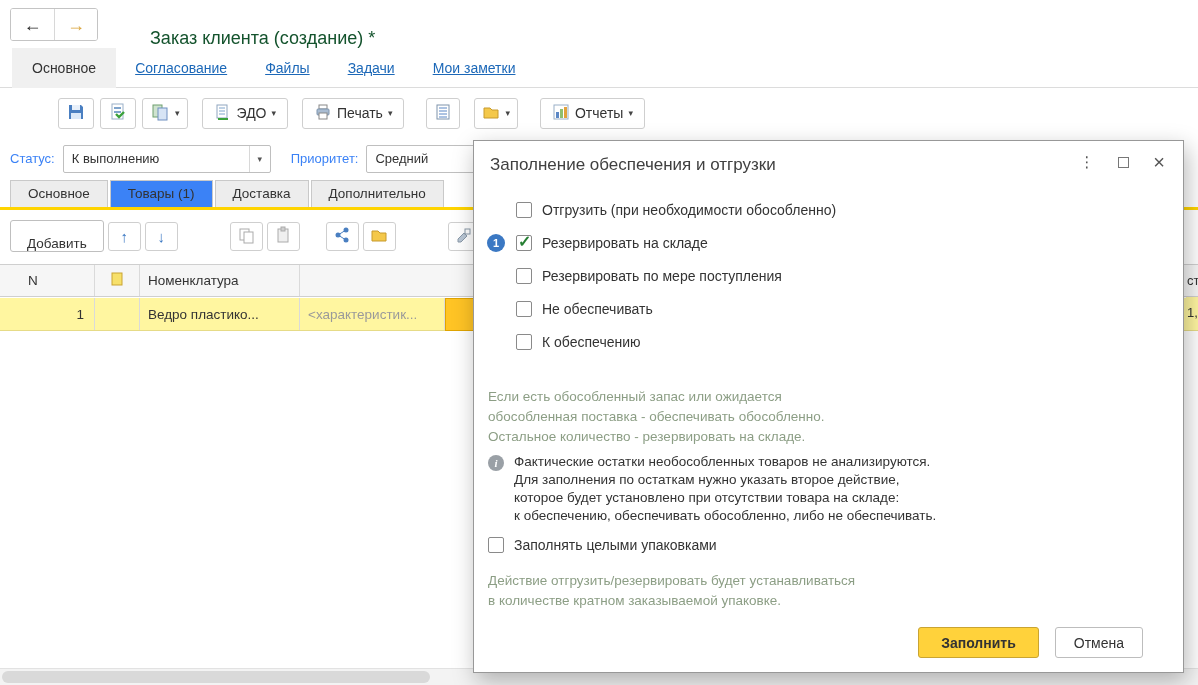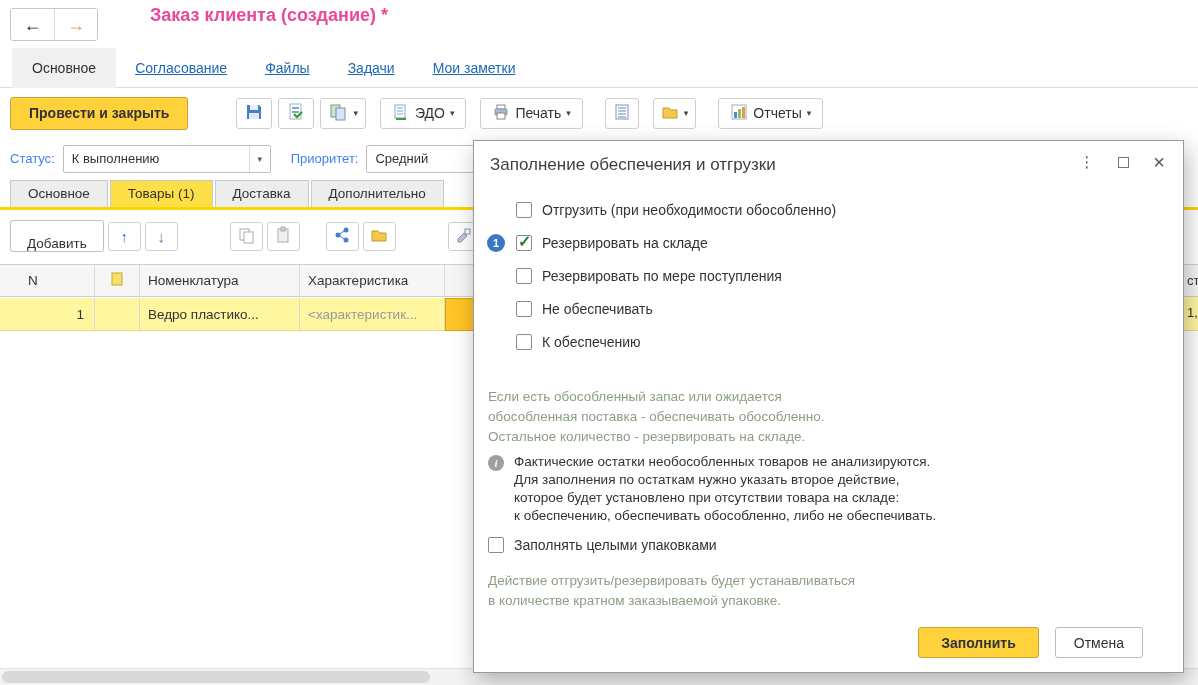--- a/index.html
+++ b/index.html
@@ -7,21 +7,21 @@
   .screen {
     position:relative; width:1198px; height:685px; background:#fff; overflow:hidden;
     font-family:"Liberation Sans", sans-serif; font-size:13px; color:#333;
   }
   
   .topbar { position:absolute; top:0; left:0; right:0; height:48px; background:#fff; }
   .nav-group { position:absolute; left:10px; top:8px; display:flex; border:1px solid #C4C4C4; border-radius:3px; overflow:hidden; background:#fff; }
   .nav-btn { width:43px; height:31px; border:none; background:#fff; font-size:18px; line-height:28px; cursor:pointer; }
   .nav-btn.fwd { border-left:1px solid #D8D8D8; color:#D9A43C; }
   .nav-btn.back { color:#222; font-weight:bold; }
-  .page-title { position:absolute; left:150px; top:5px; font-size:18px; color:#ec4899;font-weight:bold; }
+  .page-title { position:absolute; left:150px; top:28px; font-size:18px; color:#14532d; }
   
   .navlinks { position:absolute; top:48px; left:0; right:0; height:40px; border-bottom:1px solid #DCDCDC; display:flex; align-items:center; padding-left:12px; }
   .navtab { height:40px; display:flex; align-items:center; padding:0 20px; background:#F0F0F0; font-size:14px; color:#333; cursor:pointer; }
   .navlink { margin:0 19px; font-size:14px; color:#1C68B8; text-decoration:underline; cursor:pointer; }
   
   .cmdbar { position:absolute; top:89px; left:0; right:0; height:48px; display:flex; align-items:center; padding:0 10px; }
   .btn-primary { height:33px; padding:0 18px; background:#FFD23B; border:1px solid #C9A432; border-radius:3px; font-weight:700; font-size:14px; color:#333; cursor:pointer; font-family:inherit; }
   .icon-btn, .label-btn { height:31px; background:#fff; border:1px solid #CFCFCF; border-radius:3px; display:flex; align-items:center; justify-content:center; gap:5px; padding:0 7px; cursor:pointer; font-family:inherit; font-size:14px; color:#333; }
   .label-btn { padding:0 11px; }
   .caret { font-size:9px; color:#444; }
@@ -31,21 +31,21 @@
   .fld-lbl { margin-right:8px; font-size:13px; color:#3b82f6;text-align:right; }
   .combo { height:28px; border:1px solid #BFBFBF; border-radius:2px; background:#fff; display:flex; align-items:stretch; cursor:pointer; }
   .combo-value { flex:1; padding:0 8px; display:flex; align-items:center; font-size:13px; color:#333; white-space:nowrap; overflow:hidden; }
   .combo-caret { width:21px; border-left:1px solid #D8D8D8; display:flex; align-items:center; justify-content:center; font-size:9px; color:#555; }
   .combo-status { width:208px; }
   .combo-priority { width:180px; margin-left:0; }
   .lbl-priority { margin-left:20px; }
   
   .doctabs { position:absolute; top:180px; left:0; right:0; height:30px; padding-left:10px; display:flex; align-items:flex-end; border-bottom:3px solid #FFD400; }
   .dtab { height:27px; line-height:26px; padding:0 17px; background:#EDEDED; border:1px solid #C9C9C9; border-bottom:none; margin-right:2px; font-size:13.5px; color:#333; cursor:pointer; white-space:nowrap; }
-  .dtab.active { background:#fde047; }
+  .dtab.active { background:#3b82f6; }
   
   .items-toolbar { position:absolute; top:216px; left:0; right:0; height:40px; display:flex; align-items:center; padding:0 10px; gap:4px; }
   .btn-plain { height:29px; padding:15px 16px; background:#fff; border:1px solid #BFBFBF; border-radius:3px; font-size:13.5px; color:#333; cursor:pointer; font-family:inherit; }
   .sq-btn { width:33px; height:29px; background:#fff; border:1px solid #CFCFCF; border-radius:3px; display:flex; align-items:center; justify-content:center; cursor:pointer; }
   .arrow-glyph { color:#3B78C3; font-weight:700; font-size:15px; }
   
   .tbl-header { position:absolute; top:264px; left:0; right:0; height:33px; display:flex; background:#F6F6F6; border-top:1px solid #CFCFCF; border-bottom:1px solid #CFCFCF; font-size:13.5px; color:#333; }
   .tbl-row { position:absolute; top:298px; left:0; right:0; height:33px; display:flex; background:#FFF6A0; border-bottom:1px solid #E6DB87; font-size:13.5px; }
   .cell { display:flex; align-items:center; padding:0 8px; border-right:1px solid #DADADA; overflow:hidden; white-space:nowrap; }
   .col-n { width:95px; } .col-ic { width:45px; justify-content:center; } .col-nom { width:160px; } .col-char { width:145px; }
@@ -101,21 +101,20 @@
 
   <div class="navlinks">
     <div class="navtab">Основное</div>
     <a class="navlink">Согласование</a>
     <a class="navlink">Файлы</a>
     <a class="navlink">Задачи</a>
     <a class="navlink">Мои заметки</a>
   </div>
 
   <div class="cmdbar">
-    <button class="btn-primary">Провести и закрыть</button>
 
     <button class="icon-btn ml48">
       <span><svg width="20" height="20" viewBox="0 0 20 20">
             <path d="M3 3h12l2 2v12H3z" fill="#4A7FC1"></path>
             <rect x="6" y="3" width="8" height="5" fill="#E8F0FA"></rect>
             <rect x="5" y="11" width="10" height="6" fill="#DCE9F8"></rect>
           </svg></span>
     </button>
 
     <button class="icon-btn ml6">
@@ -243,21 +242,20 @@
   </div>
 
   <div class="tbl-header">
     <div class="cell col-n hdr-n">N</div>
     <div class="cell col-ic">
       <span><svg width="12" height="14" viewBox="0 0 12 14">
             <rect x="1" y="1" width="10" height="12" fill="#F7E06A" stroke="#C9A432"></rect>
           </svg></span>
     </div>
     <div class="cell col-nom">Номенклатура</div>
-    <div class="cell col-char">Характеристика</div>
     <div class="cell col-rest"></div>
   </div>
 
   <div class="tbl-row">
     <div class="cell col-n cell-n">1</div>
     <div class="cell col-ic"></div>
     <div class="cell col-nom">Ведро пластико...</div>
     <div class="cell col-char">
         <span class="char-placeholder">&lt;характеристик...</span>
       </div>

